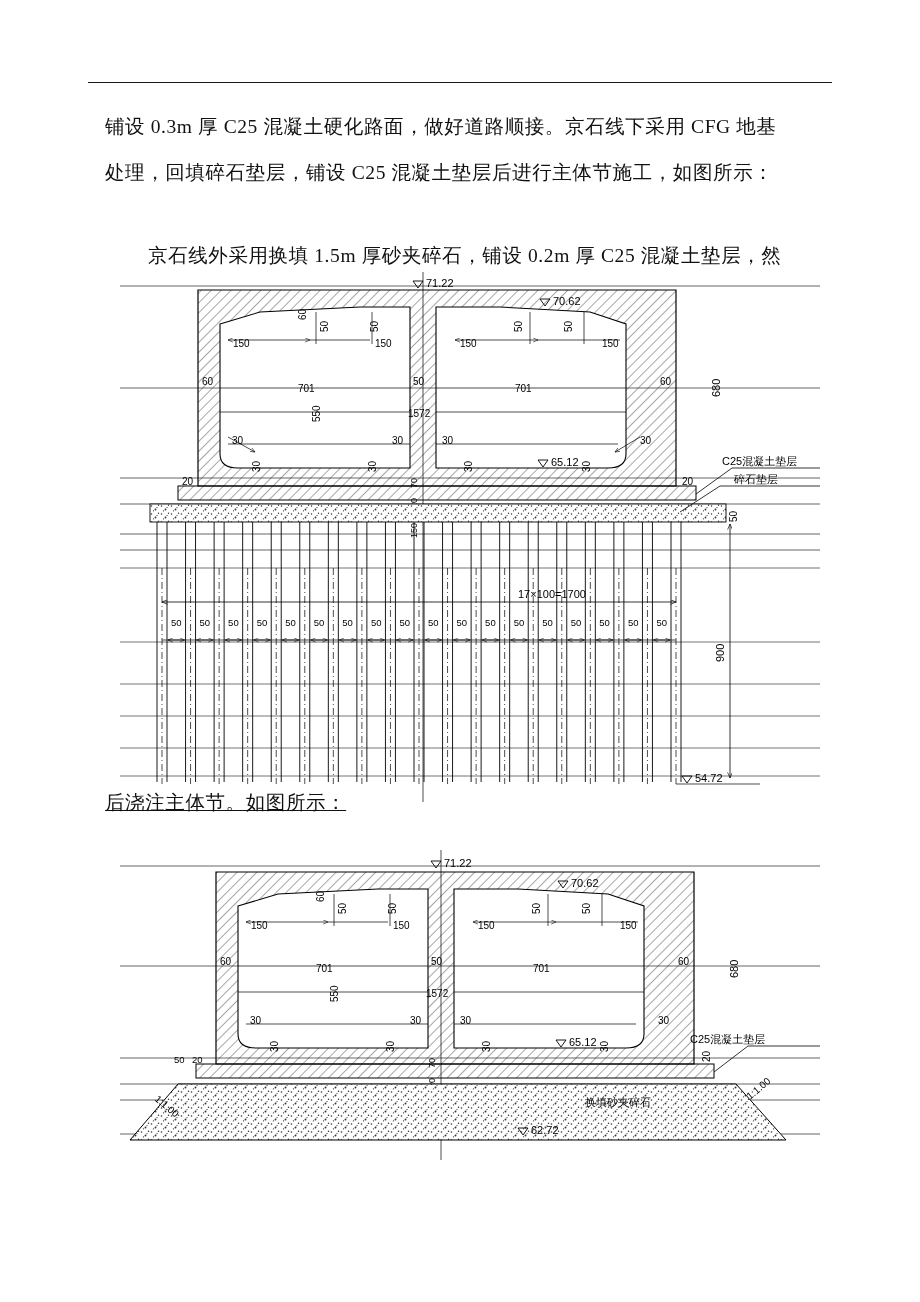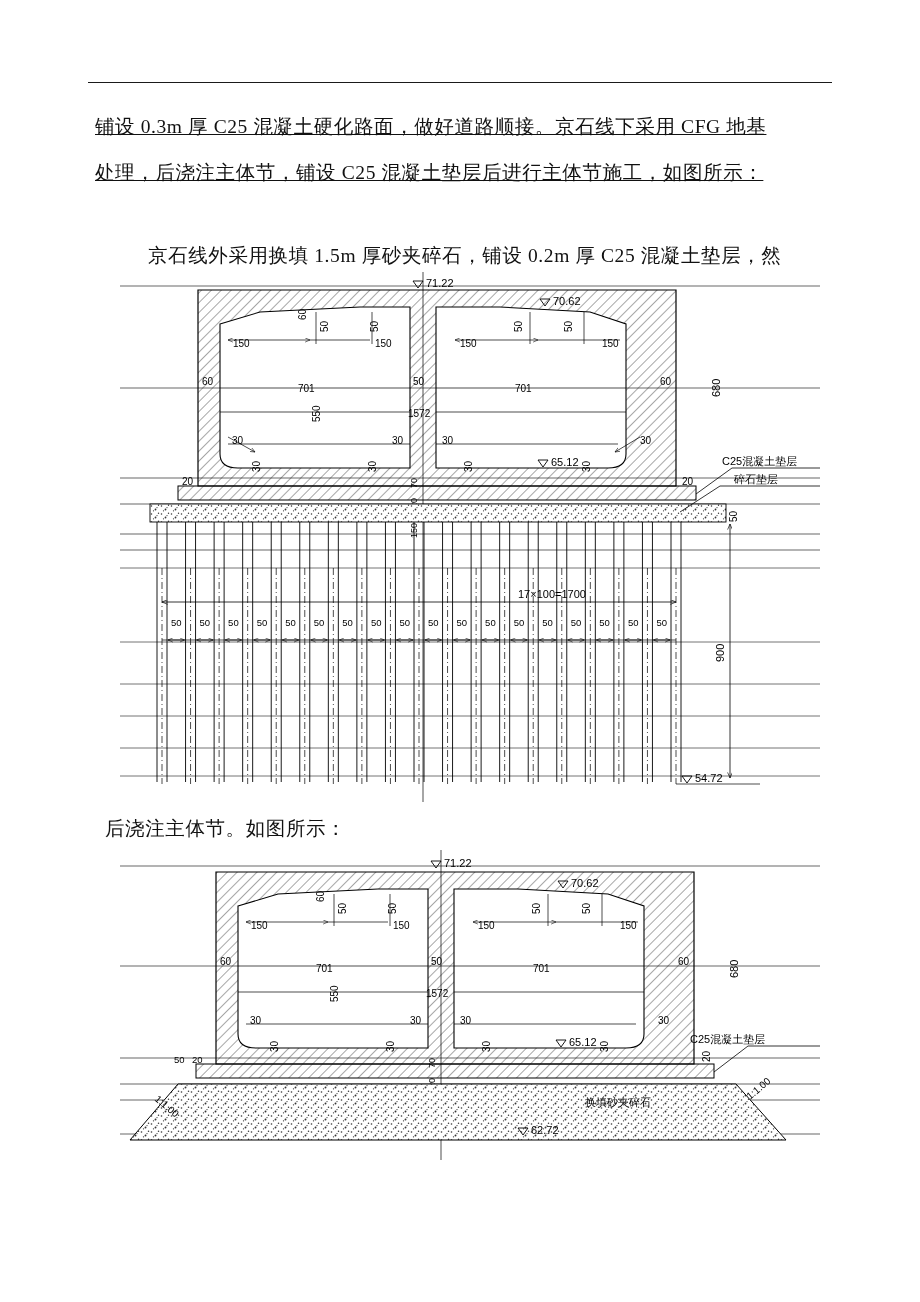--- a/index.html
+++ b/index.html
@@ -22,46 +22,46 @@
 
   
   .para{
     position:absolute;
     font-size:19.5px;
     line-height:46px;
     letter-spacing:0.6px;
     color:#111;
     white-space:nowrap;
   }
-  #para-1{ left:95px; top:104px;text-decoration:underline; }
+  #para-1{ left:105px; top:104px; }
   #para-1 .ln{ display:block; }
   #para-1 .ln2{ margin-left:0px; }
   #para-2{ left:148px; top:233px; }
-  #para-3{ left:105px; top:806px; }
+  #para-3{ left:105px; top:780px;text-decoration:underline; }
 
   
   .figure{ position:absolute; }
   #figure-1{ left:120px; top:272px; width:700px; height:530px; }
   #figure-2{ left:120px; top:850px; width:700px; height:310px; }
 
   svg{ display:block; }
   .fg{ fill:none; stroke:#000; }
 
   
 </style>
 </head>
 <body>
 
 <div class="page">
 
   <div class="header-rule"></div>
 
   <div class="para" id="para-1">
     <span class="ln">铺设 0.3m 厚 C25 混凝土硬化路面，做好道路顺接。京石线下采用 CFG 地基</span>
-    <span class="ln ln2">处理，后浇注主体节，铺设 C25 混凝土垫层后进行主体节施工，如图所示：</span>
+    <span class="ln ln2">处理，回填碎石垫层，铺设 C25 混凝土垫层后进行主体节施工，如图所示：</span>
   </div>
 
   <div class="para" id="para-2">京石线外采用换填 1.5m 厚砂夹碎石，铺设 0.2m 厚 C25 混凝土垫层，然</div>
 
   <div class="para" id="para-3">后浇注主体节。如图所示：</div>
 
   <div class="figure" id="figure-1">
     <svg width="700" height="530" viewBox="0 0 700 530" shape-rendering="geometricPrecision">
       <defs>
         <pattern id="hatch45" width="7" height="7" patternTransform="rotate(45)" patternUnits="userSpaceOnUse">

